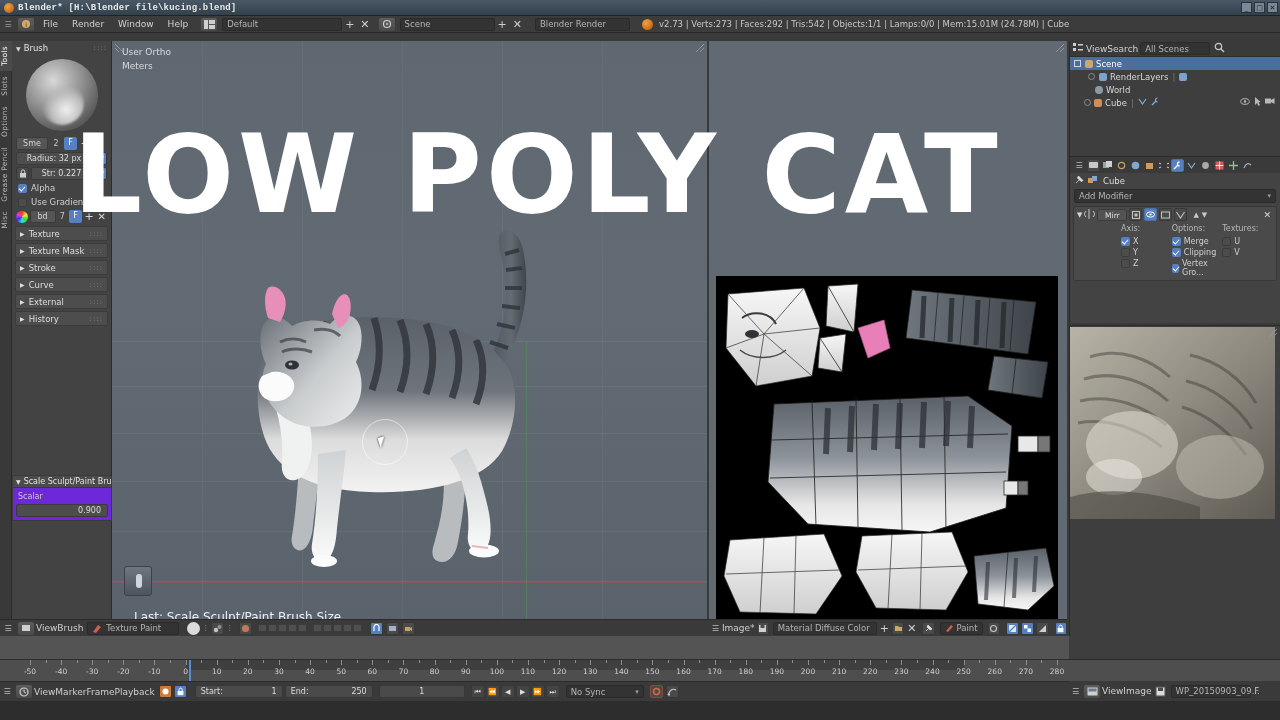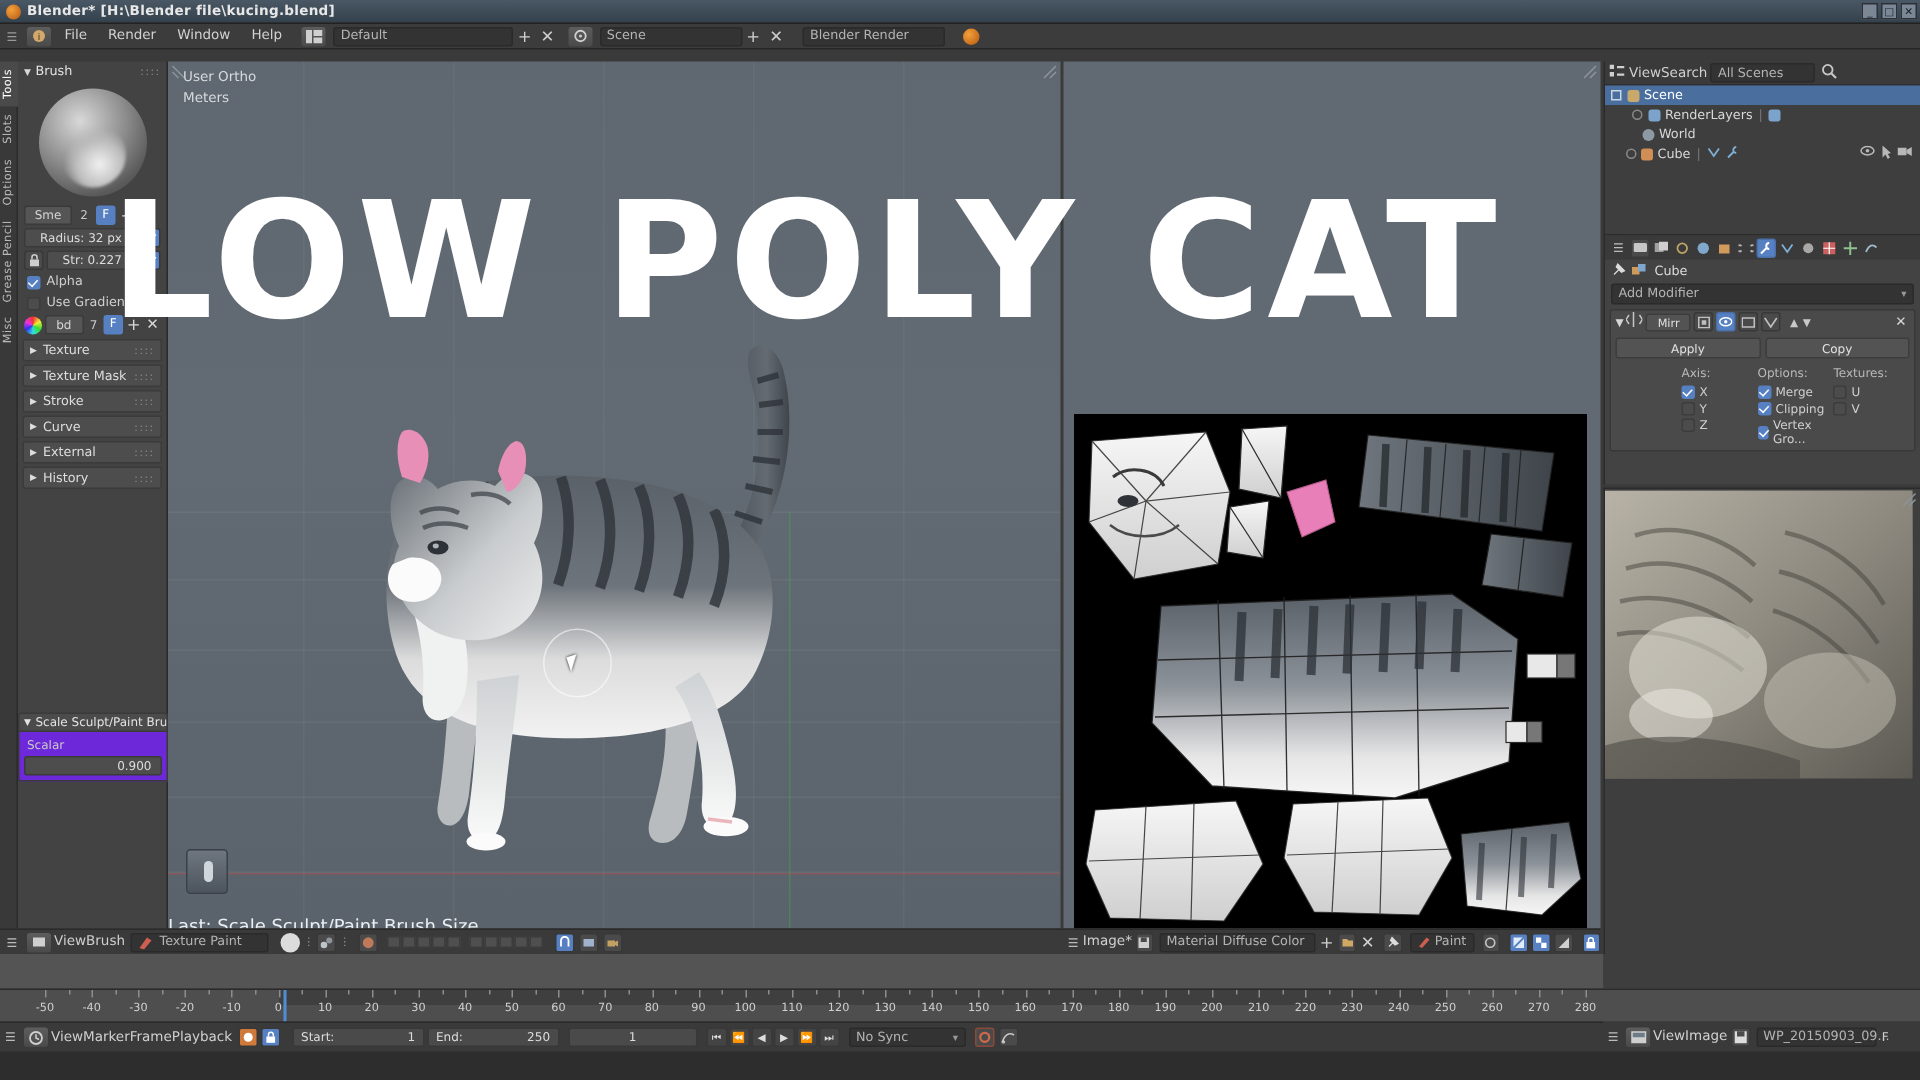--- a/index.html
+++ b/index.html
@@ -17,21 +17,21 @@
     position:absolute; left:0; top:0; width:1280px; height:16px;
     background:linear-gradient(#4a5764,#33414d);
     border-bottom:1px solid #222;
     display:flex; align-items:center; padding-left:4px;
   }
   .titlebar .bicon {
     width:10px;height:10px;border-radius:50%;
     background:radial-gradient(circle at 35% 35%,#f4a13c,#b5560e);
     margin-right:4px; flex:none;
   }
-  .titlebar .ttext { font-size:9px; color:#e8e8e8; font-weight:bold; letter-spacing:.2px;}
+  .titlebar .ttext { font-size:9px; color:#e8e8e8; font-weight:bold; letter-spacing:.2px;font-family:Liberation Mono, monospace;}
   .winbtns { position:absolute; right:2px; top:2px; display:flex; gap:2px; }
   .winbtns div {
     width:11px;height:11px;background:#7b8794;border:1px solid #2a3138;
     font-size:7px;color:#16202a;text-align:center;line-height:10px;
   }
 
   
   .topbar {
     position:absolute; left:0; top:16px; width:1280px; height:17px;
     background:#3c3c3c; border-bottom:1px solid #262626;
@@ -122,21 +122,21 @@
   .oppanel .obody{background:#6d28d9;border:1px solid #3a3a3a;border-top:none;padding:3px;}
 
   
   .vp3d {
     position:absolute; left:112px; top:41px; width:595px; height:578px;
     background:linear-gradient(#5f6870 0%,#626b73 45%,#5a636b 100%);
     overflow:hidden;
   }
   .vp-ortho { position:absolute; left:10px; top:6px; font-size:9px; color:#d7dade; }
   .vp-units { position:absolute; left:10px; top:20px; font-size:9px; color:#d7dade; }
-  .vp-last { position:absolute; left:0; top:569px; font-size:12px; color:#eceff2;}
+  .vp-last { position:absolute; left:22px; top:569px; font-size:12px; color:#eceff2;}
   .gridline{position:absolute;left:0;width:595px;height:1px;background:rgba(255,255,255,.055);}
   .gridvert{position:absolute;top:0;width:1px;height:578px;background:rgba(255,255,255,.045);}
   .axis-x{position:absolute;left:0;width:595px;height:1px;background:rgba(190,70,70,.45);}
   .axis-y{position:absolute;width:1px;height:578px;background:rgba(70,170,70,.40);}
   .brushcursor{
     position:absolute; left:250px; top:378px; width:46px;height:46px;border-radius:50%;
     border:1px solid rgba(255,255,255,.55);
   }
   .mousearrow{position:absolute;left:267px;top:396px;width:0;height:0;
     border-left:7px solid #fff;border-bottom:10px solid transparent;
@@ -304,20 +304,21 @@
       <span>Scene</span>
     </div>
     <div class="plusx">+</div>
     <div class="plusx">✕</div>
 
     <div class="sep-dd" style="width:95px;margin-left:10px;">
       <span>Blender Render</span>
     </div>
 
     <div class="bicon" style="width:11px;height:11px;border-radius:50%;background:radial-gradient(circle at 35% 35%,#f4a13c,#b5560e);margin:0 6px 0 12px;"></div>
+    <div class="status">v2.73 | Verts:273 | Faces:292 | Tris:542 | Objects:1/1 | Lamps:0/0 | Mem:15.01M (24.78M) | Cube</div>
   </div>
 
   <div class="vtabs">
     <div class="vtab active">Tools</div>
     <div class="vtab">Slots</div>
     <div class="vtab">Options</div>
     <div class="vtab">Grease Pencil</div>
     <div class="vtab">Misc</div>
   </div>
 
@@ -1014,24 +1015,20 @@
         <span class="icobtn">
           <svg width="9" height="8" viewBox="0 0 9 8">
               <path d="M0.5 1 L4.5 7 L8.5 1" stroke="#c0c0c0" fill="none" stroke-width="1.1"></path>
             </svg>
         </span>
         <span style="margin-left:4px;display:flex;gap:3px;">
           <span style="color:#c8c8c8;font-size:7px;">▲</span>
           <span style="color:#c8c8c8;font-size:7px;">▼</span>
         </span>
         <span style="margin-left:auto;color:#d8d8d8;font-size:9px;padding-right:2px;">✕</span>
-      </div>
-      <div class="twocol">
-        <div class="b">Apply</div>
-        <div class="b">Copy</div>
       </div>
       <div class="threecol">
         <div>Axis:</div>
         <div>Options:</div>
         <div>Textures:</div>
       </div>
       <div class="threecol" style="padding-bottom:3px;">
         <div>
           <div class="cbrow">
             <span class="chkbox on"></span>

